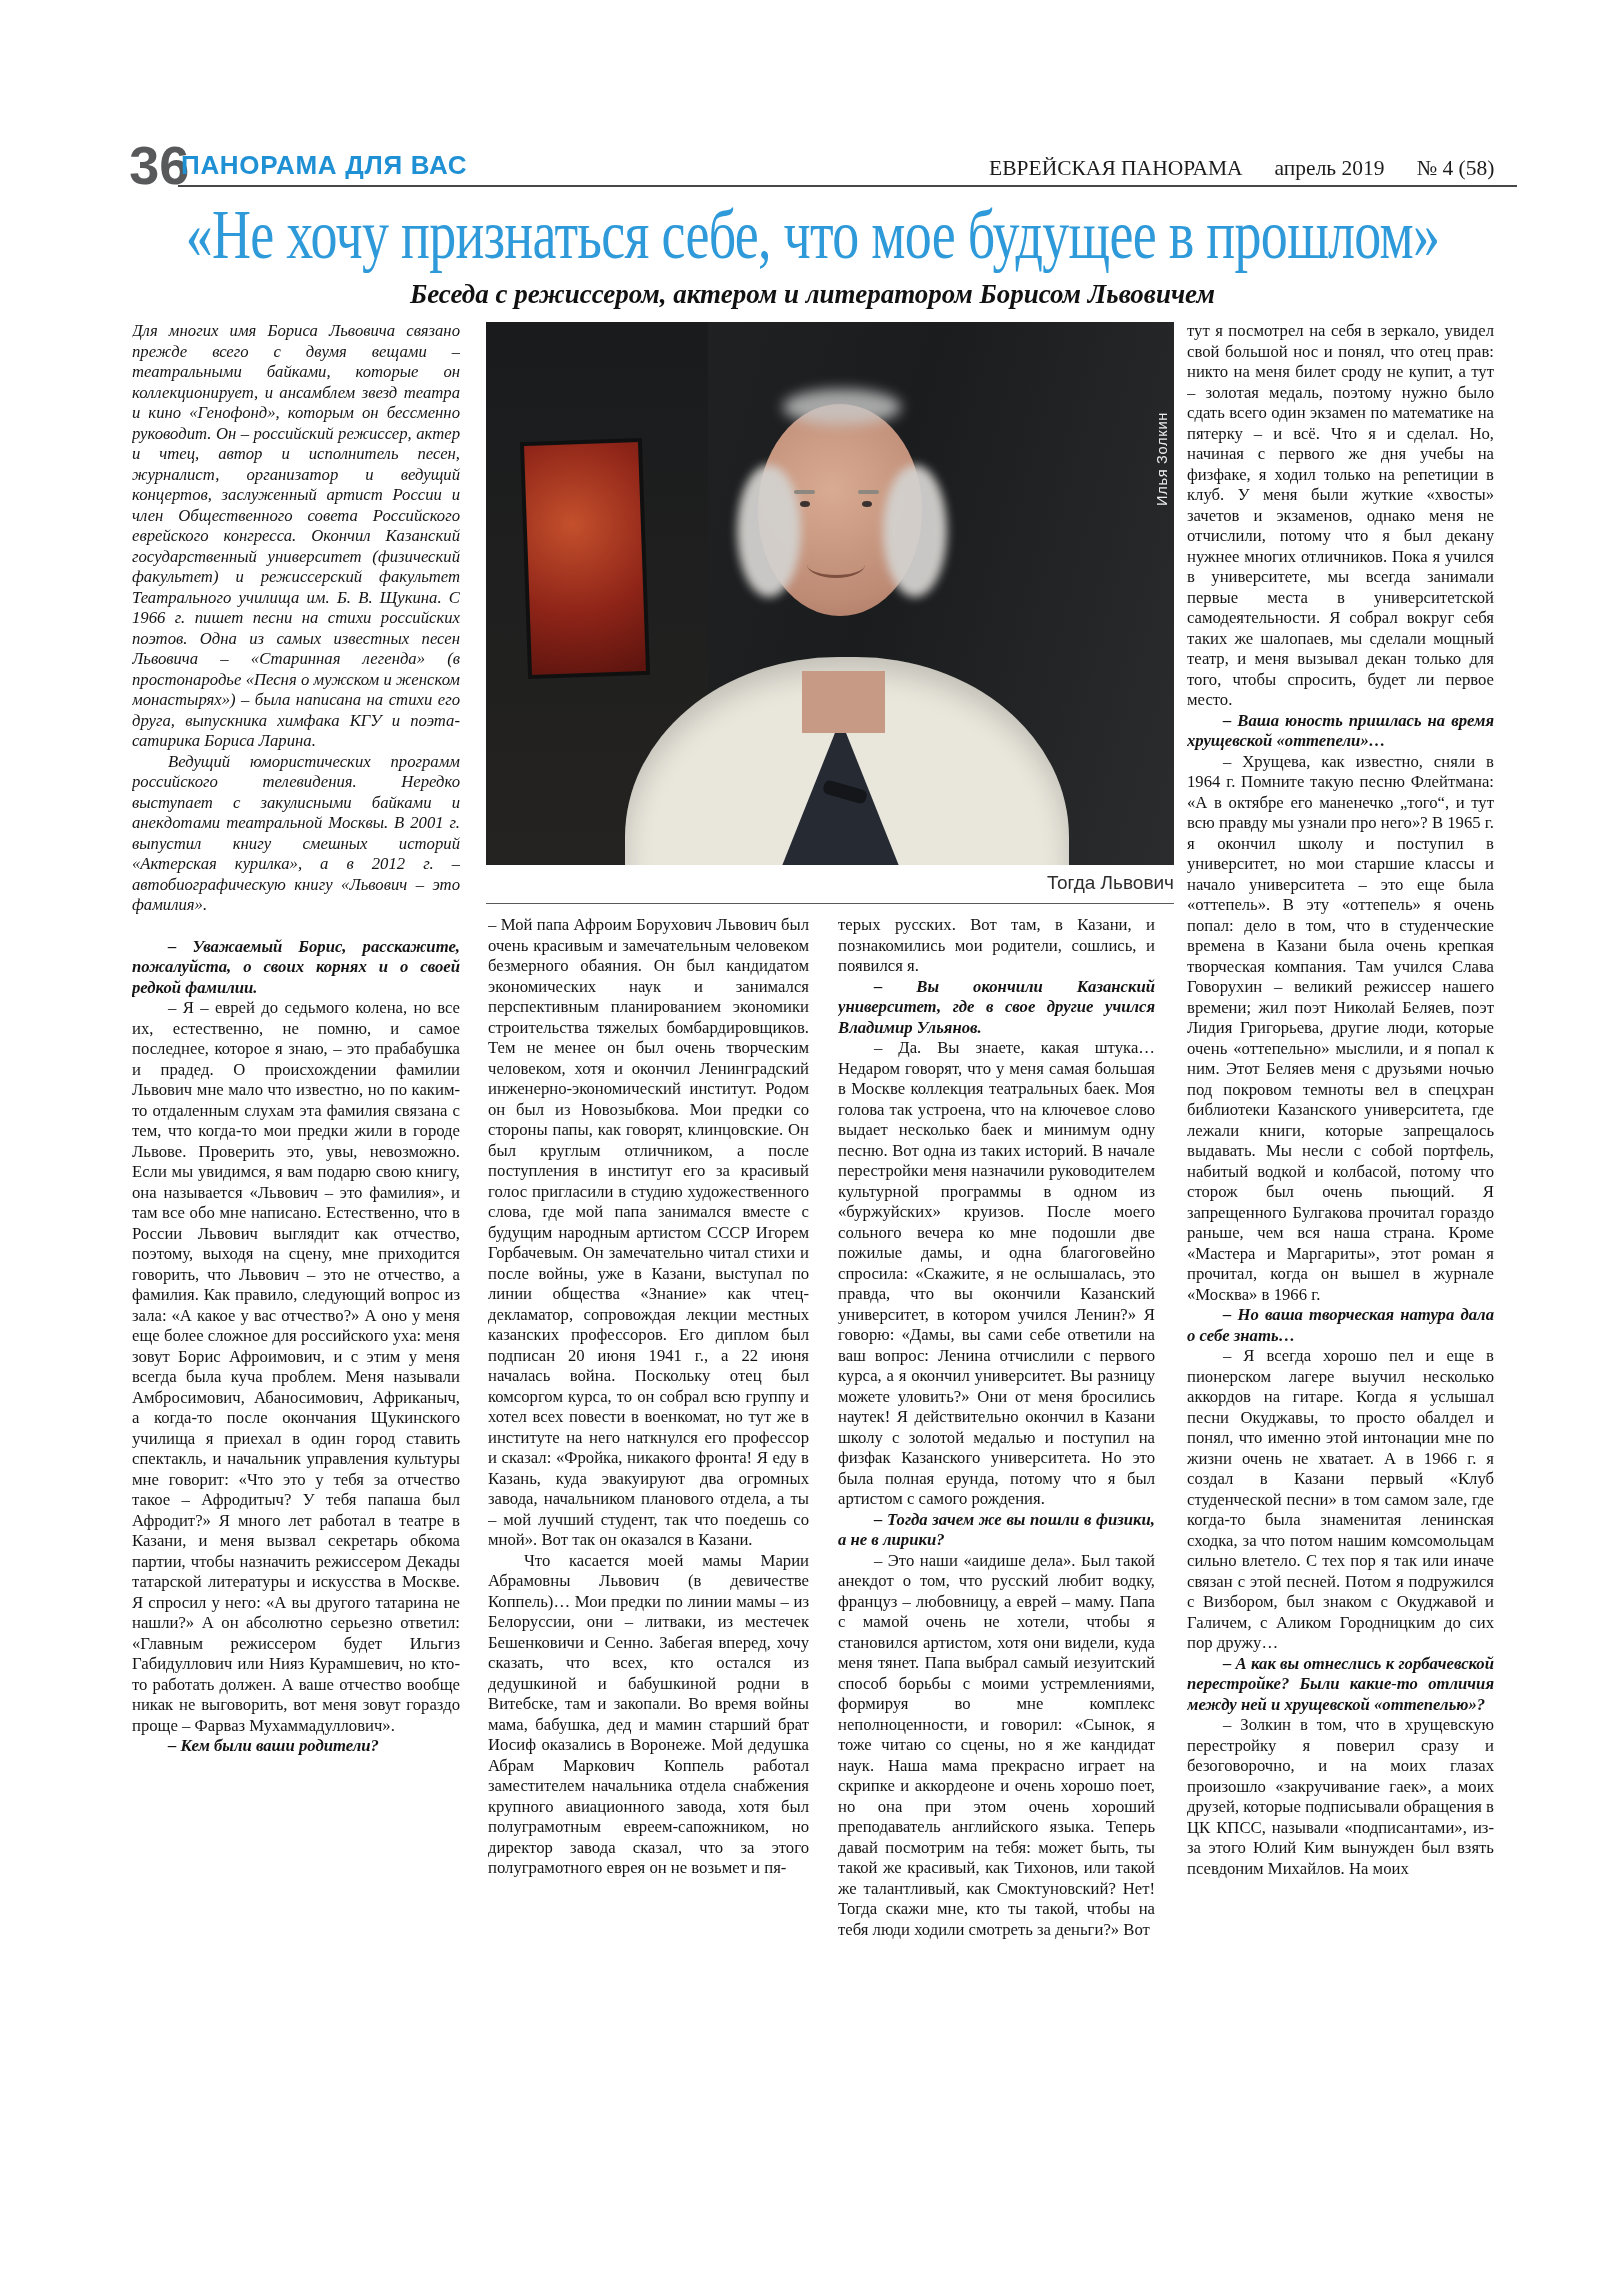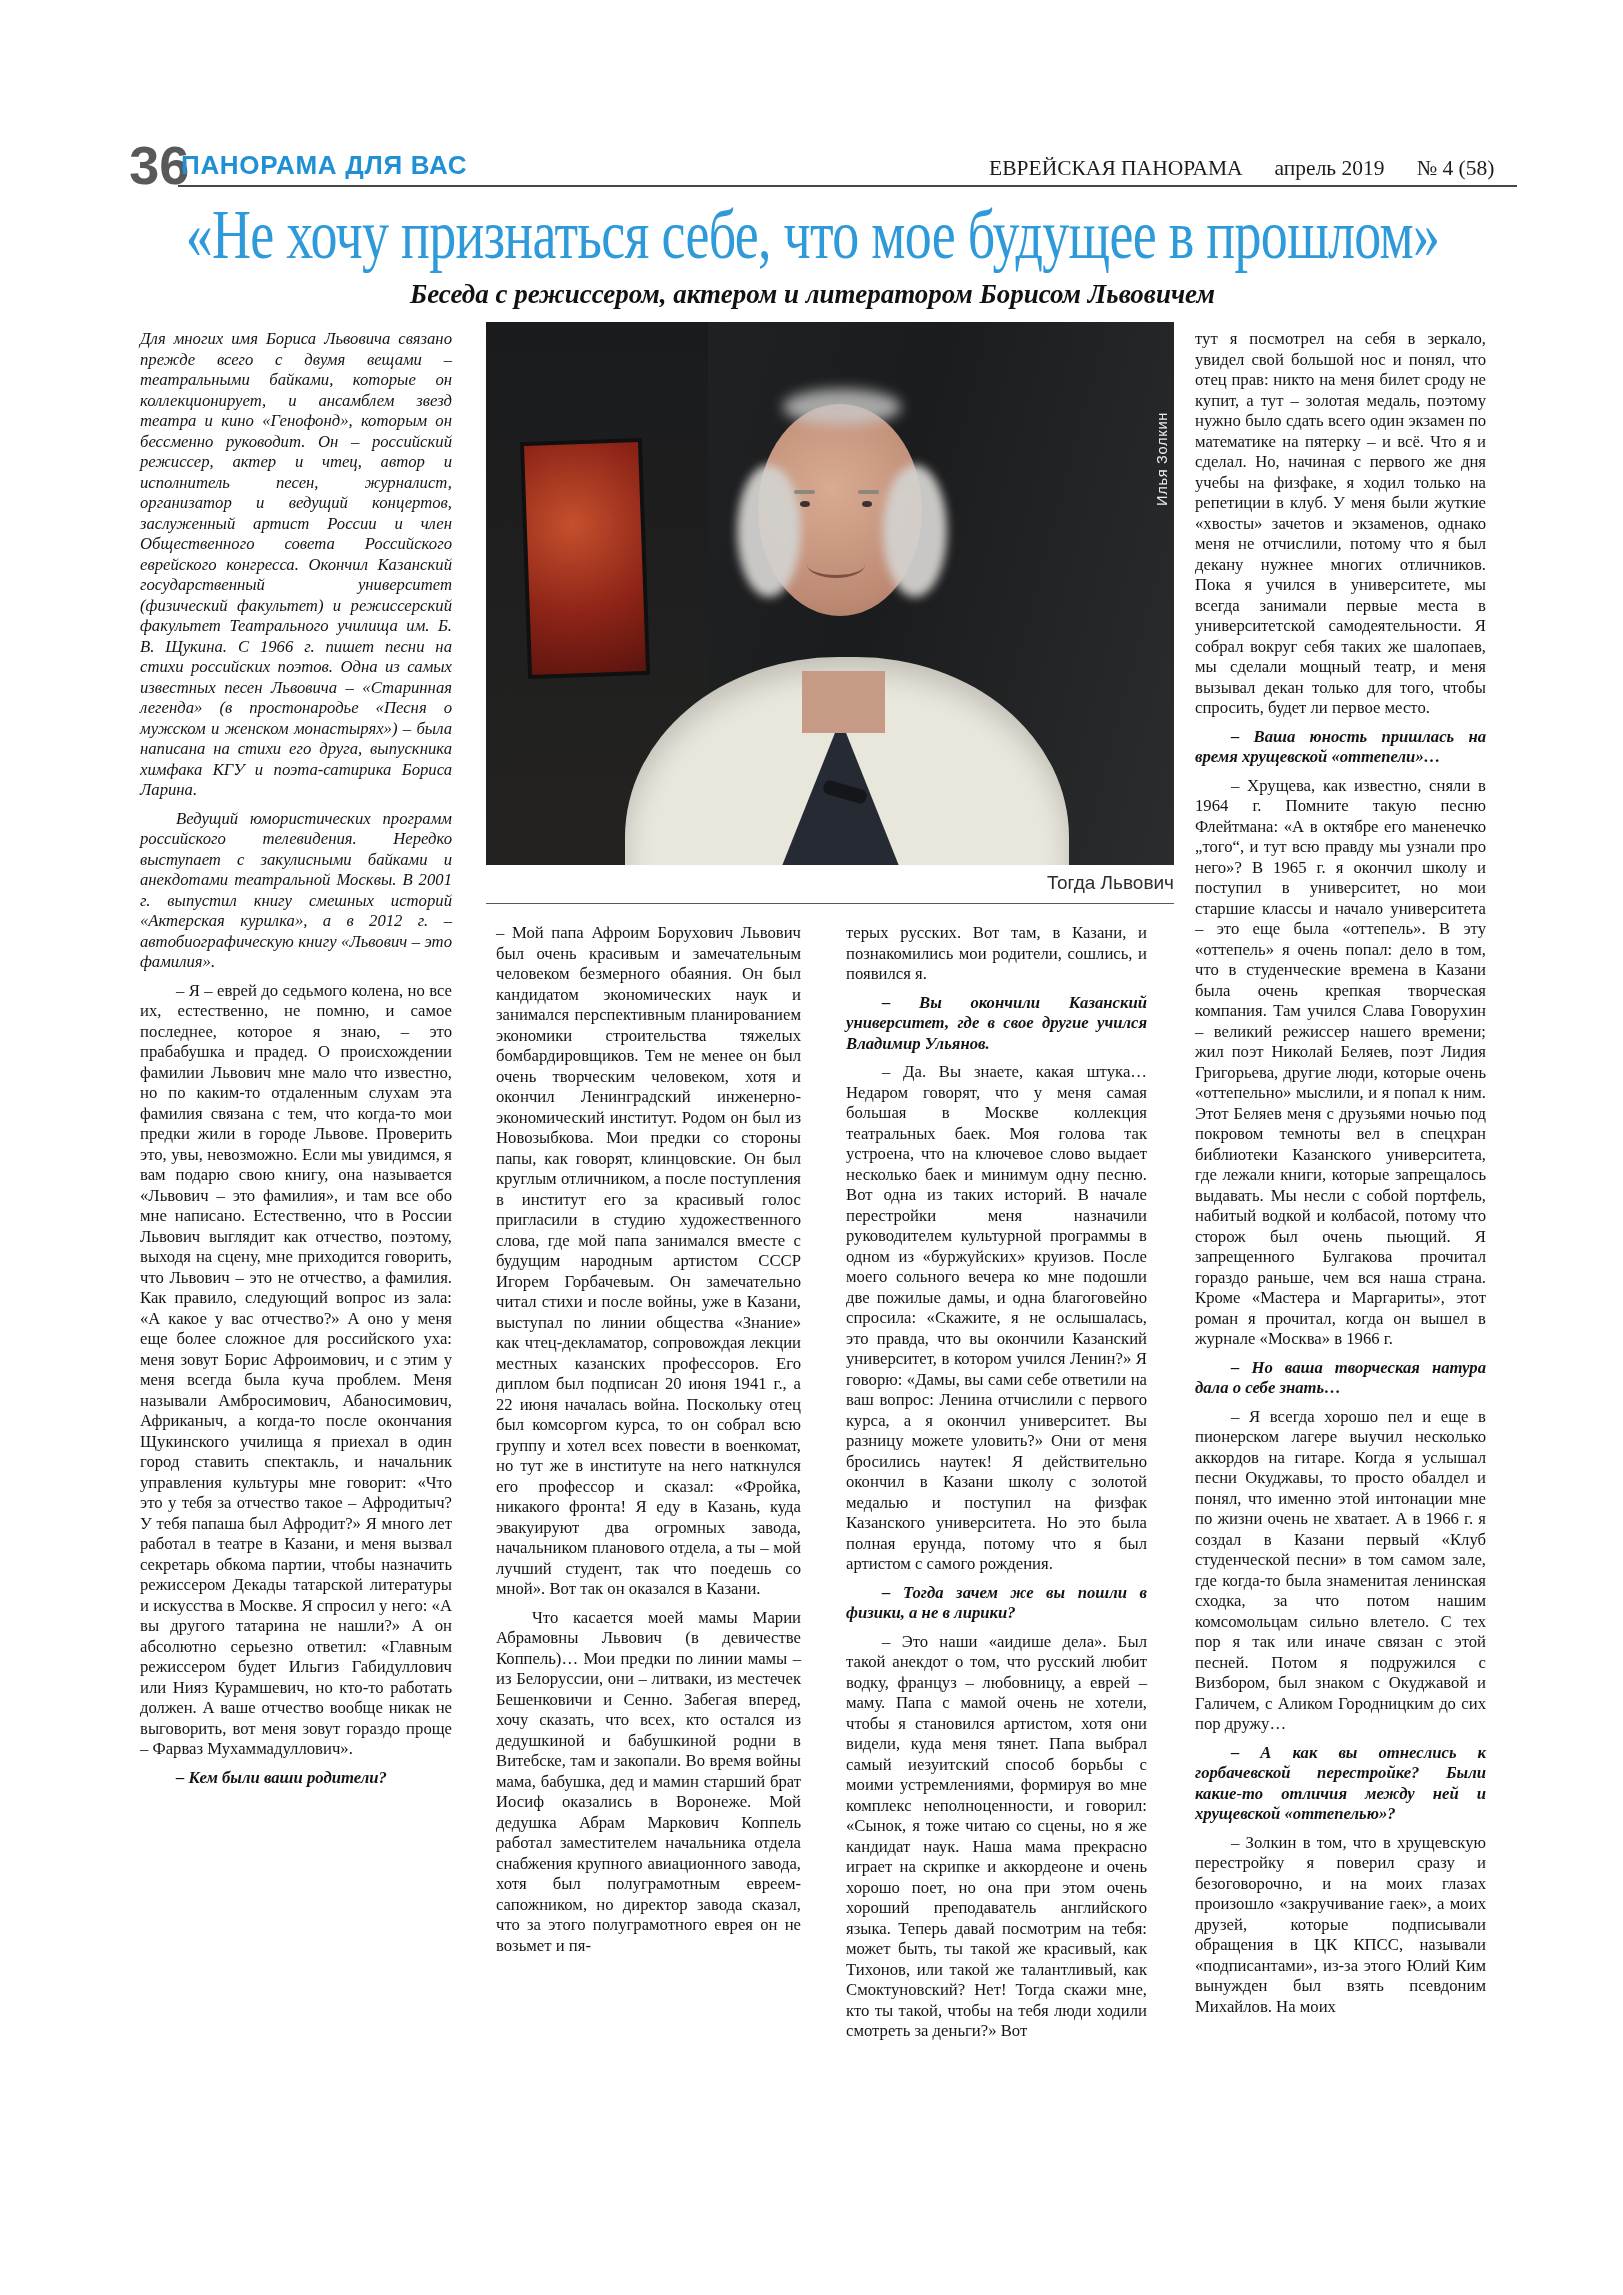--- a/index.html
+++ b/index.html
@@ -24,21 +24,21 @@
             font-size:54px;letter-spacing:-0.7px;transform:scaleY(1.28);transform-origin:top center;}
   .subtitle{position:absolute;left:0;top:133px;width:100%;text-align:center;
             font-family:"Liberation Serif",serif;font-style:italic;font-weight:bold;font-size:27px;color:#111;}
 
   
   .col{position:absolute;font-size:16.7px;line-height:20.5px;text-align:justify;overflow:hidden;}
   .col1{left:0px;   top:175px;  width:328px; height:1835px;}
   .col2{left:356px; top:769px; width:321px; height:1242px;}
   .col3{left:706px;top:769px; width:317px; height:1242px;}
   .col4{left:1055px;top:175px;  width:307px; height:1835px;}
-  .para{margin:8px;text-indent:36px;}
+  .para{margin:0;text-indent:36px;}
   .para.flush{text-indent:0;}
   .para.lead{font-style:italic;}
   .para.q{font-weight:bold;font-style:italic;}
   .para.gap{margin-top:21px;}
 
   
   .figure{position:absolute;left:354px;top:176px;width:688px;border-bottom:1.4px solid #5a5a5a;}
   .photo{position:relative;width:688px;height:543px;overflow:hidden;
          background:linear-gradient(105deg,#232526 0%,#1b1c1e 55%,#2a2c2e 100%);}
   .ph-leftwall{position:absolute;left:0;top:0;width:222px;height:100%;
@@ -105,20 +105,21 @@
         <div class="ph-eye r"></div>
         <div class="ph-smile"></div>
         <div class="ph-credit">Илья Золкин</div>
       </div>
       <div class="caption">Тогда Львович</div>
     </div>
 
     <div class="col col1">
         <p class="para lead flush">Для многих имя Бориса Львовича связано прежде всего с двумя вещами – театральными байками, которые он коллекционирует, и ансамблем звезд театра и кино «Генофонд», которым он бессменно руководит. Он – российский режиссер, актер и чтец, автор и исполнитель песен, журналист, организатор и ведущий концертов, заслуженный артист России и член Общественного совета Российского еврейского конгресса. Окончил Казанский государственный университет (физический факультет) и режиссерский факультет Театрального училища им. Б. В. Щукина. С 1966 г. пишет песни на стихи российских поэтов. Одна из самых известных песен Львовича – «Старинная легенда» (в простонародье «Песня о мужском и женском монастырях») – была написана на стихи его друга, выпускника химфака КГУ и поэта-сатирика Бориса Ларина.</p>
         <p class="para lead">Ведущий юмористических программ российского телевидения. Нередко выступает с закулисными байками и анекдотами театральной Москвы. В 2001 г. выпустил книгу смешных историй «Актерская курилка», а в 2012 г. – автобиографическую книгу «Львович – это фамилия».</p>
+        <p class="para q gap">– Уважаемый Борис, расскажите, пожалуйста, о своих корнях и о своей редкой фамилии.</p>
         <p class="para a">– Я – еврей до седьмого колена, но все их, естественно, не помню, и самое последнее, которое я знаю, – это прабабушка и прадед. О происхождении фамилии Львович мне мало что известно, но по каким-то отдаленным слухам эта фамилия связана с тем, что когда-то мои предки жили в городе Львове. Проверить это, увы, невозможно. Если мы увидимся, я вам подарю свою книгу, она называется «Львович – это фамилия», и там все обо мне написано. Естественно, что в России Львович выглядит как отчество, поэтому, выходя на сцену, мне приходится говорить, что Львович – это не отчество, а фамилия. Как правило, следующий вопрос из зала: «А какое у вас отчество?» А оно у меня еще более сложное для российского уха: меня зовут Борис Афроимович, и с этим у меня всегда была куча проблем. Меня называли Амбросимович, Абаносимович, Африканыч, а когда-то после окончания Щукинского училища я приехал в один город ставить спектакль, и начальник управления культуры мне говорит: «Что это у тебя за отчество такое – Афродитыч? У тебя папаша был Афродит?» Я много лет работал в театре в Казани, и меня вызвал секретарь обкома партии, чтобы назначить режиссером Декады татарской литературы и искусства в Москве. Я спросил у него: «А вы другого татарина не нашли?» А он абсолютно серьезно ответил: «Главным режиссером будет Ильгиз Габидуллович или Нияз Курамшевич, но кто-то работать должен. А ваше отчество вообще никак не выговорить, вот меня зовут гораздо проще – Фарваз Мухаммадуллович».</p>
         <p class="para q">– Кем были ваши родители?</p>
       </div>
     <div class="col col2">
         <p class="para a flush">– Мой папа Афроим Борухович Львович был очень красивым и замечательным человеком безмерного обаяния. Он был кандидатом экономических наук и занимался перспективным планированием экономики строительства тяжелых бомбардировщиков. Тем не менее он был очень творческим человеком, хотя и окончил Ленинградский инженерно-экономический институт. Родом он был из Новозыбкова. Мои предки со стороны папы, как говорят, клинцовские. Он был круглым отличником, а после поступления в институт его за красивый голос пригласили в студию художественного слова, где мой папа занимался вместе с будущим народным артистом СССР Игорем Горбачевым. Он замечательно читал стихи и после войны, уже в Казани, выступал по линии общества «Знание» как чтец-декламатор, сопровождая лекции местных казанских профессоров. Его диплом был подписан 20 июня 1941 г., а 22 июня началась война. Поскольку отец был комсоргом курса, то он собрал всю группу и хотел всех повести в военкомат, но тут же в институте на него наткнулся его профессор и сказал: «Фройка, никакого фронта! Я еду в Казань, куда эвакуируют два огромных завода, начальником планового отдела, а ты – мой лучший студент, так что поедешь со мной». Вот так он оказался в Казани.</p>
         <p class="para a">Что касается моей мамы Марии Абрамовны Львович (в девичестве Коппель)… Мои предки по линии мамы – из Белоруссии, они – литваки, из местечек Бешенковичи и Сенно. Забегая вперед, хочу сказать, что всех, кто остался из дедушкиной и бабушкиной родни в Витебске, там и закопали. Во время войны мама, бабушка, дед и мамин старший брат Иосиф оказались в Воронеже. Мой дедушка Абрам Маркович Коппель работал заместителем начальника отдела снабжения крупного авиационного завода, хотя был полуграмотным евреем-сапожником, но директор завода сказал, что за этого полуграмотного еврея он не возьмет и пя-</p>
       </div>
     <div class="col col3">
         <p class="para a flush">терых русских. Вот там, в Казани, и познакомились мои родители, сошлись, и появился я.</p>
         <p class="para q">– Вы окончили Казанский университет, где в свое другие учился Владимир Ульянов.</p>

